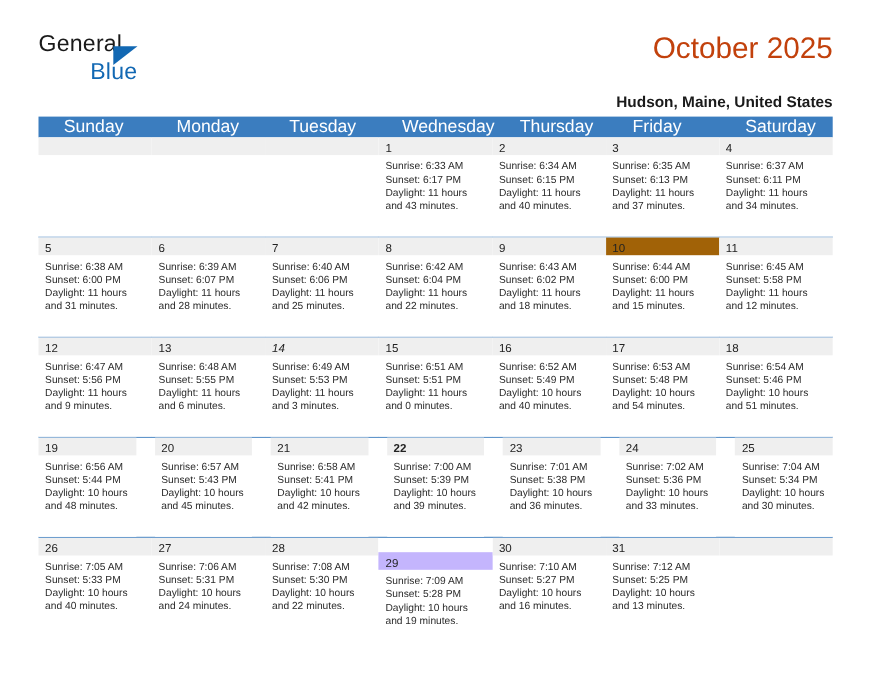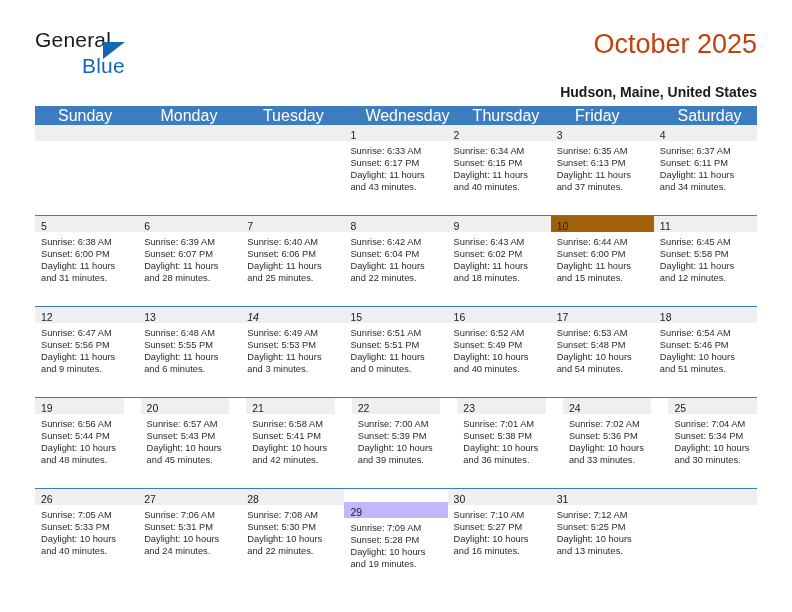--- a/index.html
+++ b/index.html
@@ -373,21 +373,21 @@
           <div class="day-cell">
             <div class="day-band" style="background: rgb(239, 239, 239);"><span class="day-num">21</span></div>
             <div class="day-info">
               <div>Sunrise: 6:58 AM</div>
               <div>Sunset: 5:41 PM</div>
               <div>Daylight: 10 hours</div>
               <div>and 42 minutes.</div>
             </div>
           </div>
           <div class="day-cell">
-            <div class="day-band" style="background: rgb(239, 239, 239);"><span class="day-num">22</span></div>
+            <div class="day-band" style="background: rgb(239, 239, 239); font-weight: bold;"><span class="day-num">22</span></div>
             <div class="day-info">
               <div>Sunrise: 7:00 AM</div>
               <div>Sunset: 5:39 PM</div>
               <div>Daylight: 10 hours</div>
               <div>and 39 minutes.</div>
             </div>
           </div>
           <div class="day-cell">
             <div class="day-band" style="background: rgb(239, 239, 239);"><span class="day-num">23</span></div>
             <div class="day-info">

